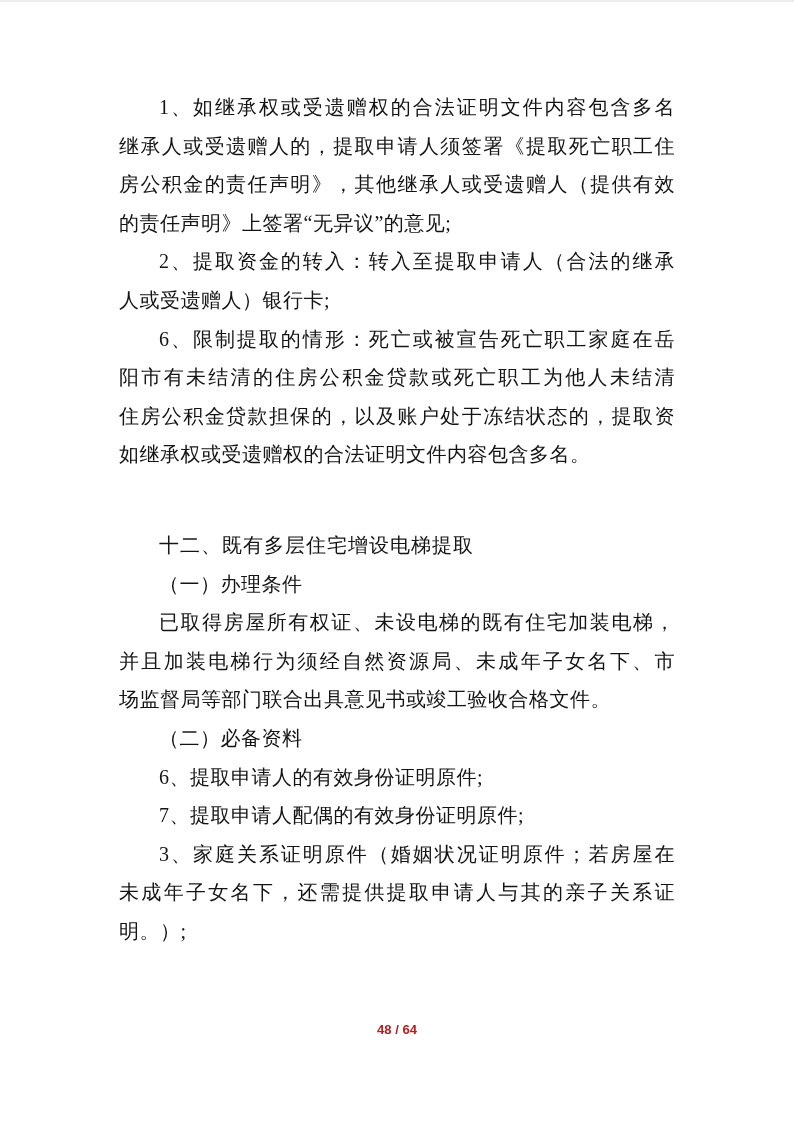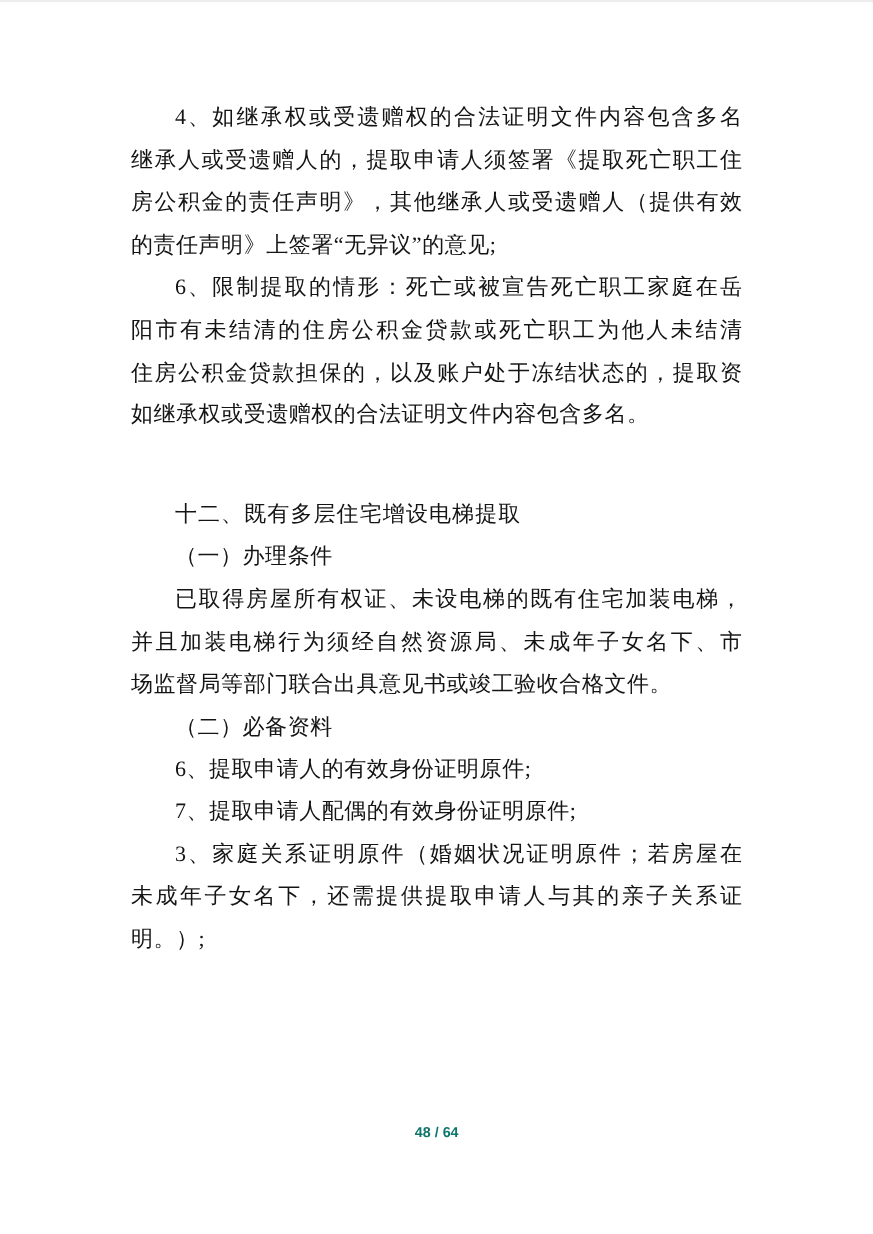--- a/index.html
+++ b/index.html
@@ -38,33 +38,37 @@
   }
   .spacer{height:52px;}
   .footer{
     position:absolute;
     top:1020px;left:0;
     width:100%;
     text-align:center;
     font-family:"Liberation Sans","DejaVu Sans",sans-serif;
     font-weight:700;
     font-size:13px;
-    color:#0f766e;
+    color:#b91c1c;
   }
 </style>
 </head>
 <body>
 
 <div class="page">
   <div class="content">
       <div class="block paragraph">
-        <div class="line indent just">4、如继承权或受遗赠权的合法证明文件内容包含多名</div>
+        <div class="line indent just">1、如继承权或受遗赠权的合法证明文件内容包含多名</div>
         <div class="line just">继承人或受遗赠人的，提取申请人须签署《提取死亡职工住</div>
         <div class="line just">房公积金的责任声明》，其他继承人或受遗赠人（提供有效</div>
         <div class="line">的责任声明》上签署“无异议”的意见;</div>
+      </div>
+      <div class="block paragraph">
+        <div class="line indent just">2、提取资金的转入：转入至提取申请人（合法的继承</div>
+        <div class="line">人或受遗赠人）银行卡;</div>
       </div>
       <div class="block paragraph">
         <div class="line indent just">6、限制提取的情形：死亡或被宣告死亡职工家庭在岳</div>
         <div class="line just">阳市有未结清的住房公积金贷款或死亡职工为他人未结清</div>
         <div class="line just">住房公积金贷款担保的，以及账户处于冻结状态的，提取资</div>
         <div class="line">如继承权或受遗赠权的合法证明文件内容包含多名。</div>
       </div>
       <div class="block spacer"></div>
       <div class="block heading">
         <div class="line indent">十二、既有多层住宅增设电梯提取</div>

